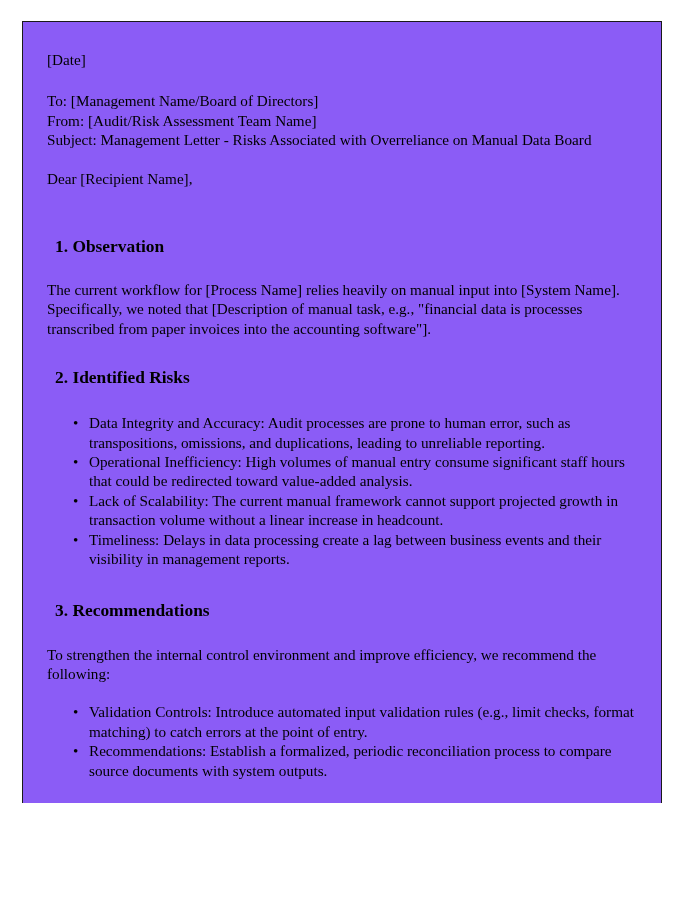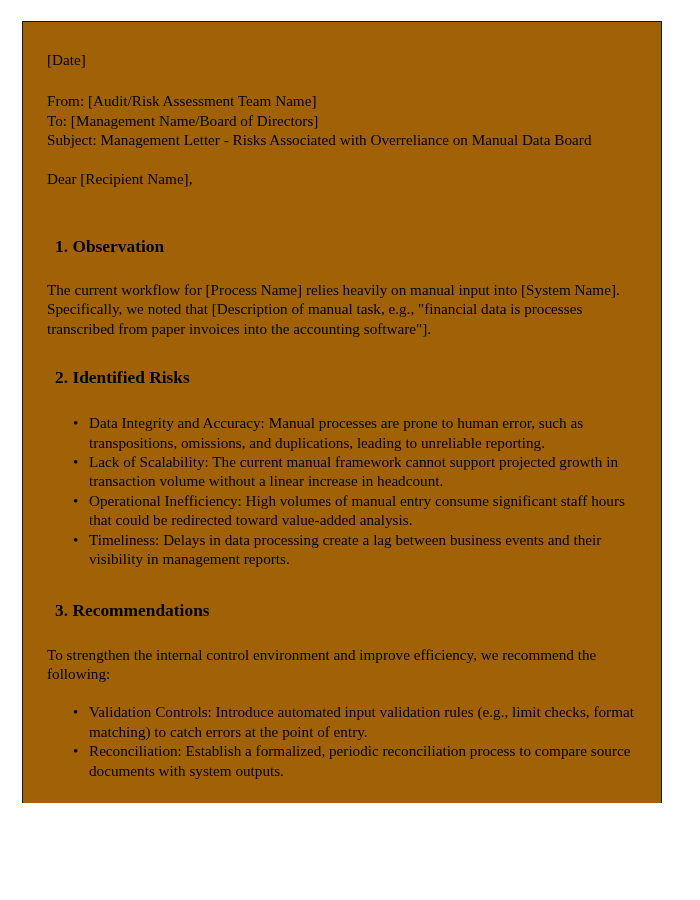--- a/index.html
+++ b/index.html
@@ -19,21 +19,21 @@
     position: absolute;
     left: 22px;
     top: 21px;
     width: 640px;          
     height: 782px;         
     box-sizing: border-box;
     border-left: 1.5px solid #1a1a1a;
     border-right: 1.5px solid #1a1a1a;
     border-top: 1.5px solid #1a1a1a;
     border-bottom: none;
-    background: #a16207;
+    background: #8b5cf6;
     overflow: hidden;
     padding-left: 48px;
   }
 
   #content {
     position: absolute;
     left: 24px;       
     top: 0px;
     width: 592px;     
   }
@@ -84,22 +84,22 @@
 
 <div id="page">
   <div id="content">
 
     <div style="height:28px"></div>
 
     <p class="para">[Date]</p>
 
     <div class="gap-md"></div>
 
+    <p class="para">To: [Management Name/Board of Directors]</p>
     <p class="para">From: [Audit/Risk Assessment Team Name]</p>
-    <p class="para">To: [Management Name/Board of Directors]</p>
     <p class="para">Subject: Management Letter - Risks Associated with Overreliance on Manual Data Board</p>
 
     <div class="gap-sm"></div>
 
     <p class="para">Dear [Recipient Name],</p>
 
     <div class="gap-sm"></div>
 
 
     <div style="height:20px"></div>
@@ -110,35 +110,35 @@
 
     <p class="para">The current workflow for [Process Name] relies heavily on manual input into [System Name]. Specifically, we noted that [Description of manual task, e.g., "financial data is processes transcribed from paper invoices into the accounting software"].</p>
 
     <div style="height:20px"></div>
 
     <h2 class="section">2. Identified Risks</h2>
 
     <div style="height:17px"></div>
 
     <ul class="bullets">
-      <li><span class="lead">Data Integrity and Accuracy:</span><span> Manual processes are prone to human error, such as transpositions, omissions, and duplications, leading to unreliable reporting.</span></li>
+      <li><span class="lead">Data Integrity and Accuracy:</span><span> Audit processes are prone to human error, such as transpositions, omissions, and duplications, leading to unreliable reporting.</span></li>
+      <li><span class="lead">Operational Inefficiency:</span><span> High volumes of manual entry consume significant staff hours that could be redirected toward value-added analysis.</span></li>
       <li><span class="lead">Lack of Scalability:</span><span> The current manual framework cannot support projected growth in transaction volume without a linear increase in headcount.</span></li>
-      <li><span class="lead">Operational Inefficiency:</span><span> High volumes of manual entry consume significant staff hours that could be redirected toward value-added analysis.</span></li>
       <li><span class="lead">Timeliness:</span><span> Delays in data processing create a lag between business events and their visibility in management reports.</span></li>
     </ul>
 
     <div style="height:22px"></div>
 
     <h2 class="section">3. Recommendations</h2>
 
     <div style="height:16px"></div>
 
     <p class="para">To strengthen the internal control environment and improve efficiency, we recommend the following:</p>
 
     <div style="height:19px"></div>
 
     <ul class="bullets">
       <li><span class="lead">Validation Controls:</span><span> Introduce automated input validation rules (e.g., limit checks, format matching) to catch errors at the point of entry.</span></li>
-      <li><span class="lead">Reconciliation:</span><span> Establish a formalized, periodic reconciliation process to compare source documents with system outputs.</span></li>
+      <li><span class="lead">Recommendations:</span><span> Establish a formalized, periodic reconciliation process to compare source documents with system outputs.</span></li>
     </ul>
 
   </div>
 </div>
 
 </body></html>

